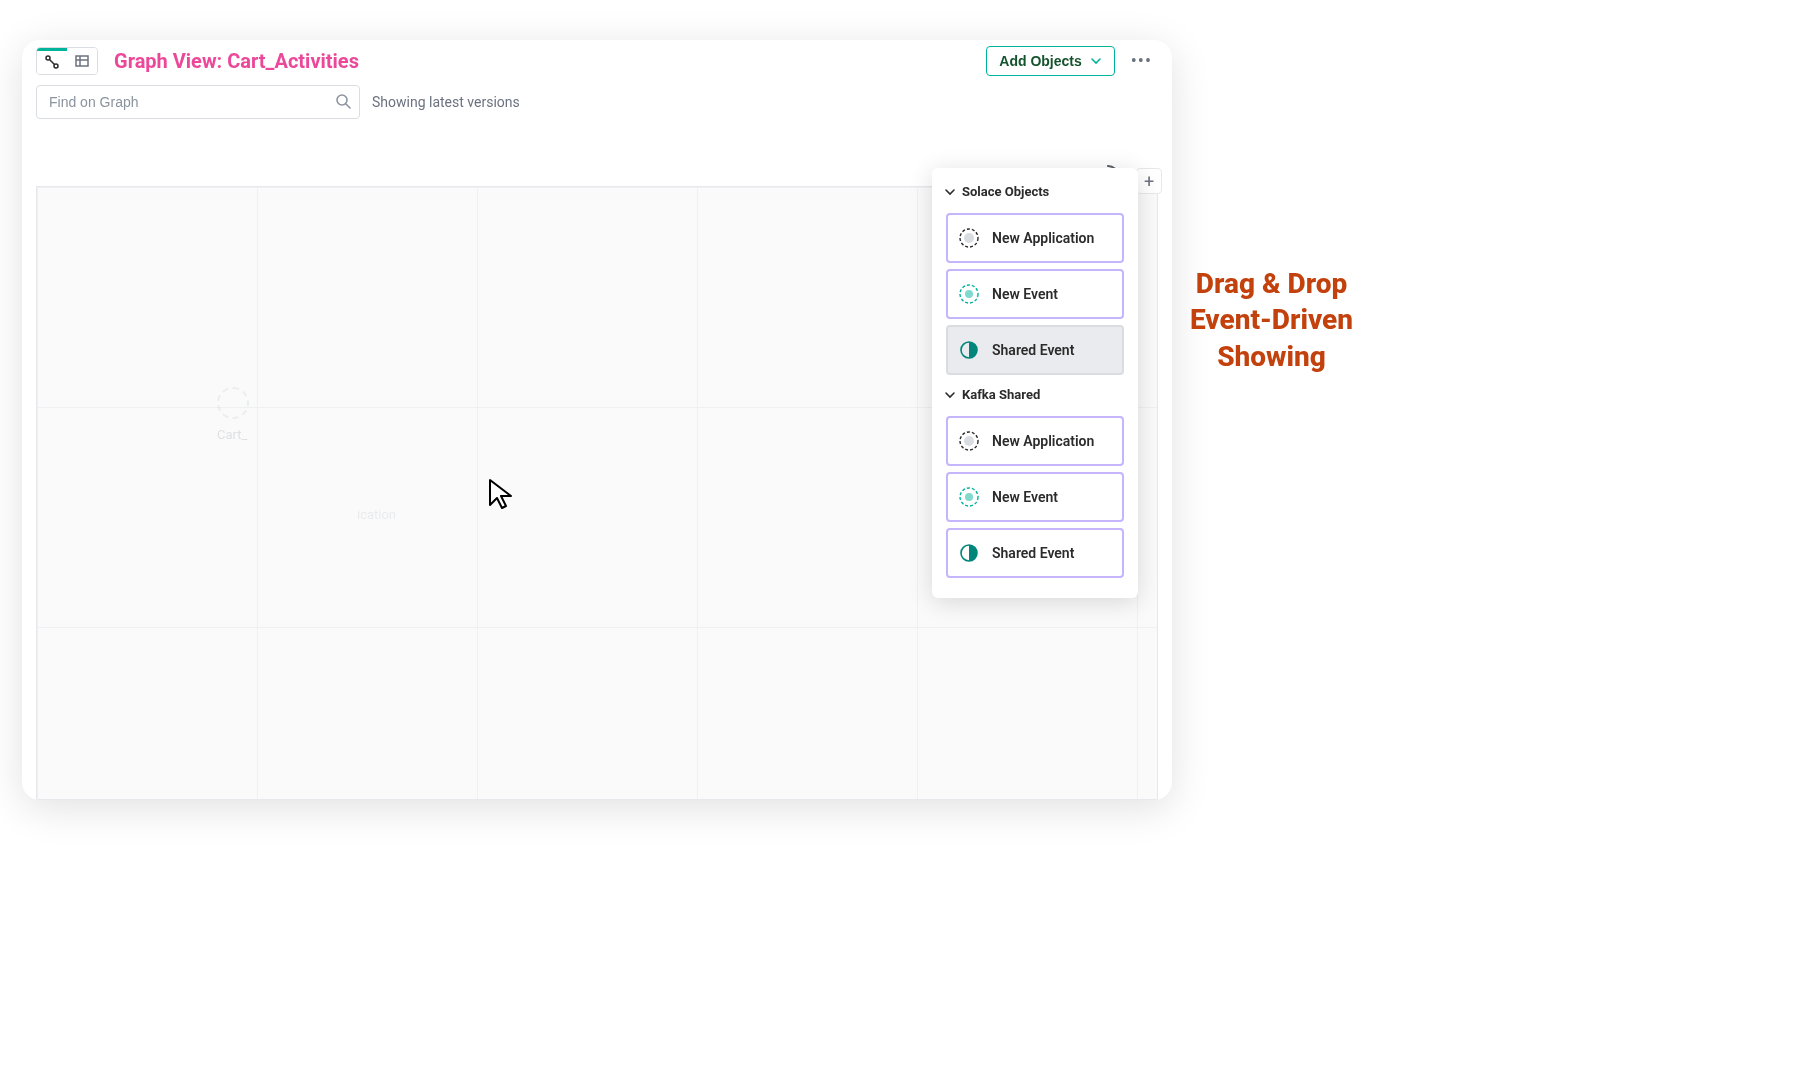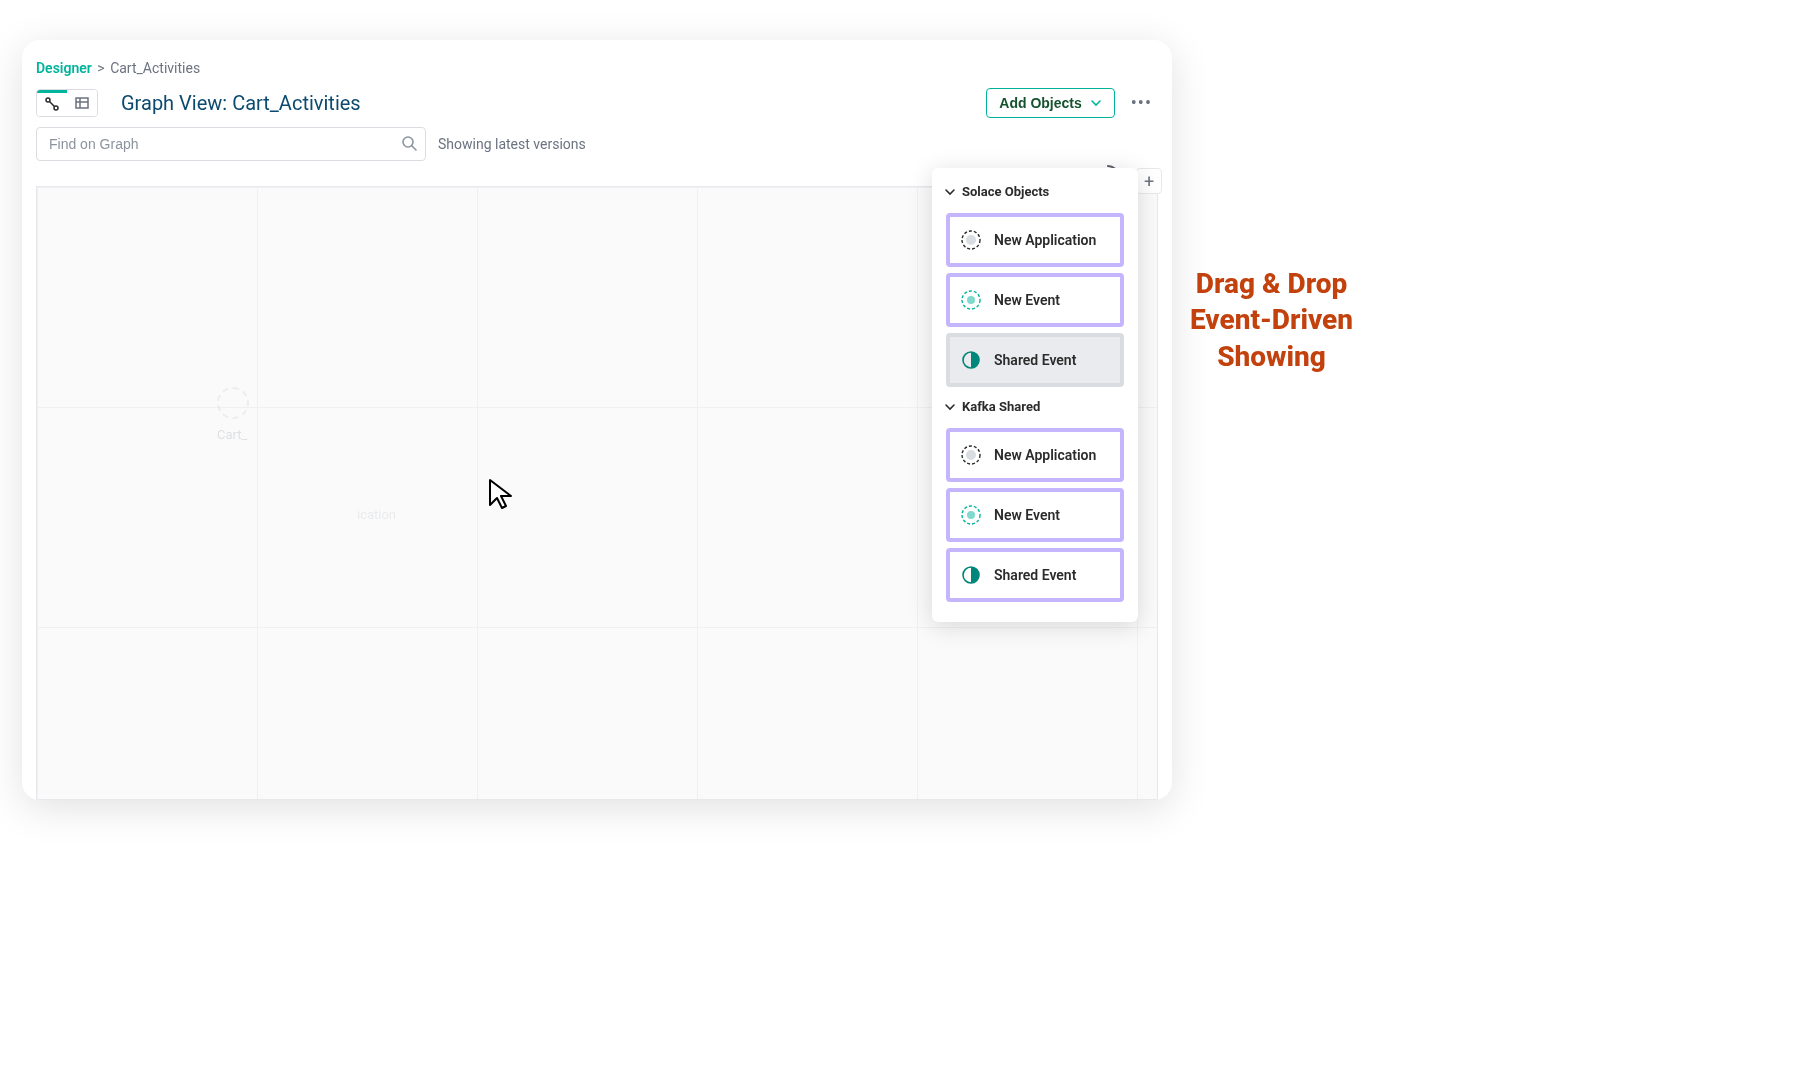--- a/index.html
+++ b/index.html
@@ -50,23 +50,23 @@
     height: 26px;
     display: flex;
     align-items: center;
     justify-content: center;
     cursor: pointer;
     background: #fff;
   }
   .view-toggle .vt-btn.active { border-top: 3px solid #00B49C; }
   .page-title {
     font-size: 20px;
-    font-weight: 400;
-    color: #0c4a6e;
-    margin-left: 13px;
+    font-weight: 700;
+    color: #ec4899;
+    margin-left: 6px;
   }
   .header-spacer { flex: 1; }
   .add-objects-btn {
     display: flex;
     align-items: center;
     gap: 8px;
     border: 1px solid #00B49C;
     color: #14532d;
     background: #fff;
     font-weight: 600;
@@ -83,21 +83,21 @@
     letter-spacing: 1px;
   }
   .filter-row {
     display: flex;
     align-items: center;
     padding: 0 14px 10px 14px;
     gap: 12px;
   }
   .search-wrap {
     position: relative;
-    width: 390px;
+    width: 324px;
   }
   .search-input {
     width: 100%;
     height: 34px;
     border: 1px solid #d9dde2;
     border-radius: 4px;
     padding: 0 34px 0 12px;
     font-size: 14px;
     color: #444;
   }
@@ -169,21 +169,21 @@
     font-weight: 700;
     color: #2b2b2b;
     padding: 6px 4px 8px 4px;
     cursor: pointer;
   }
   .dp-item {
     display: flex;
     align-items: center;
     gap: 12px;
     padding: 12px 10px;
-    border: 4px solid #c4b5fd;
+    border: 2px solid #c4b5fd;
     border-radius: 4px;
     margin: 6px 6px;
     font-size: 14px;
     font-weight: 600;
     color: #2b2b2b;
     cursor: grab;
     background: #fff;
   }
   .dp-item.highlight {
     background: #e9ebee;
@@ -230,25 +230,20 @@
     font-weight: 800;
     color: #c2410c;
     text-align: center;
   }
 </style>
 </head>
 <body>
 
 <div class="app-window">
 
-  <div class="breadcrumb">
-    <a href="#" class="root">Designer</a>
-    <span class="sep">&gt;</span>
-    <span class="current">Cart_Activities</span>
-  </div>
 
   <div class="header-row">
     <div class="view-toggle">
       <div class="vt-btn active">
         <svg width="16" height="16" viewBox="0 0 16 16" fill="none">
           <circle cx="4" cy="4" r="2" stroke="#2b2b2b" stroke-width="1.5"></circle>
           <circle cx="12" cy="12" r="2" stroke="#2b2b2b" stroke-width="1.5"></circle>
           <line x1="5.5" y1="5.5" x2="10.5" y2="10.5" stroke="#2b2b2b" stroke-width="1.5"></line>
         </svg>
       </div>

